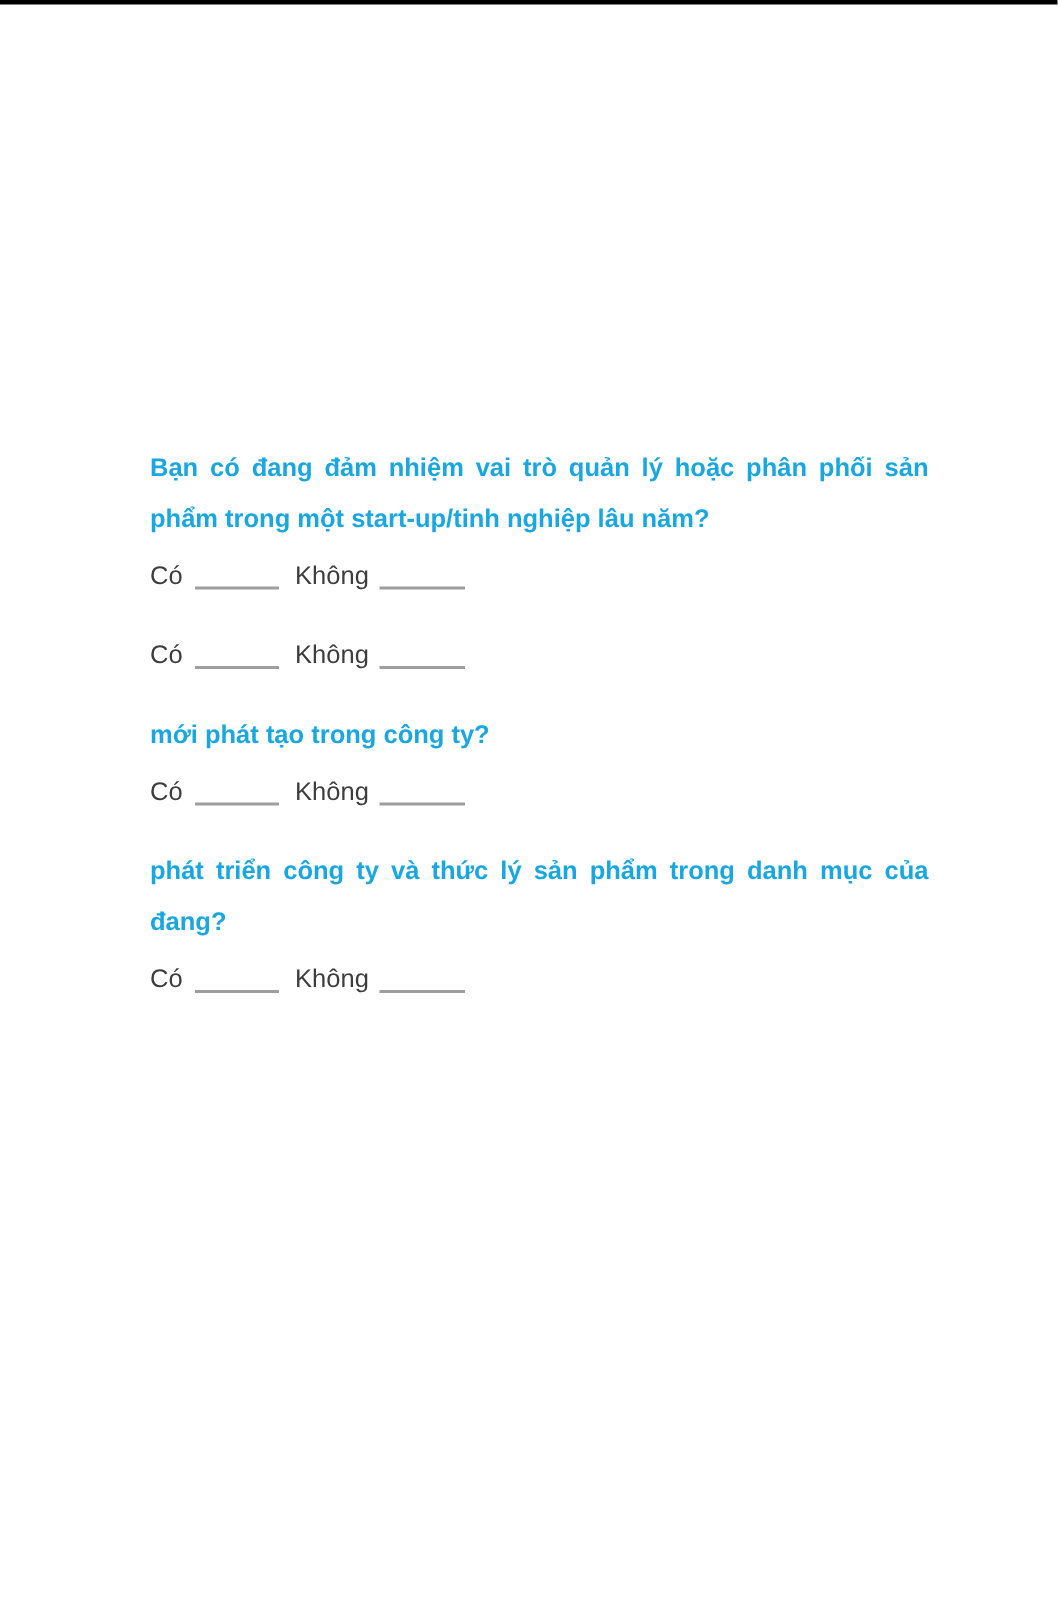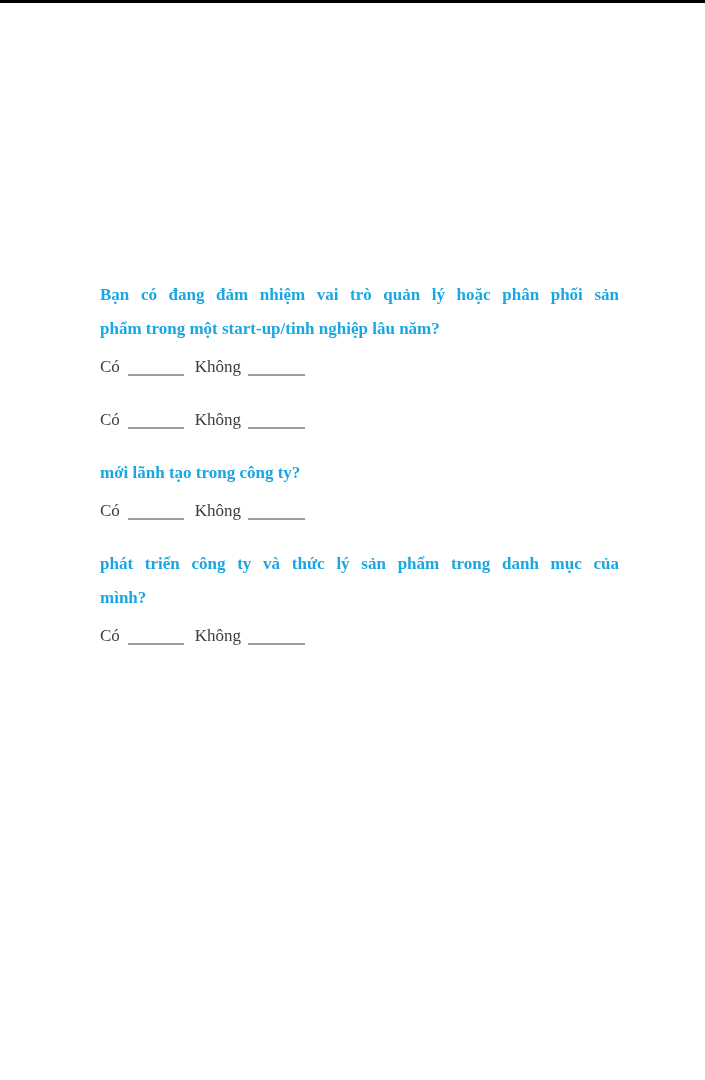--- a/index.html
+++ b/index.html
@@ -17,21 +17,21 @@
     font-family:"Liberation Sans","DejaVu Sans",sans-serif;
     overflow:hidden;
   }
   .top-bar{
     position:absolute;top:0;left:0;
     width:705px;height:3px;
     background:var(--top-edge);
   }
   .content{
     position:absolute;
-    top:278px;left:100px;width:519px;font-family:Liberation Serif, serif;
+    top:295px;left:100px;width:519px;
   }
   .q-block{margin:0;}
   .qtext{
     margin:0 0 4px 0;
     color:var(--accent);
     font-weight:bold;
     font-size:17px;
     line-height:34px;
   }
   .qline{
@@ -74,30 +74,30 @@
   </section>
 
   <section class="q-block">
     <div class="answer">
       <span>Có</span><span class="blank yes"></span><span>Không</span><span class="blank no"></span>
     </div>
   </section>
 
   <section class="q-block">
     <div class="qtext">
-      <div class="qline">mới lãnh tạo trong công ty?</div>
+      <div class="qline">mới phát tạo trong công ty?</div>
     </div>
     <div class="answer">
       <span>Có</span><span class="blank yes"></span><span>Không</span><span class="blank no"></span>
     </div>
   </section>
 
   <section class="q-block">
     <div class="qtext">
       <div class="qline stretch">phát triển công ty và thức lý sản phẩm trong danh mục của</div>
-      <div class="qline">mình?</div>
+      <div class="qline">đang?</div>
     </div>
     <div class="answer">
       <span>Có</span><span class="blank yes"></span><span>Không</span><span class="blank no"></span>
     </div>
   </section>
 
 </main>
 
 </body></html>

